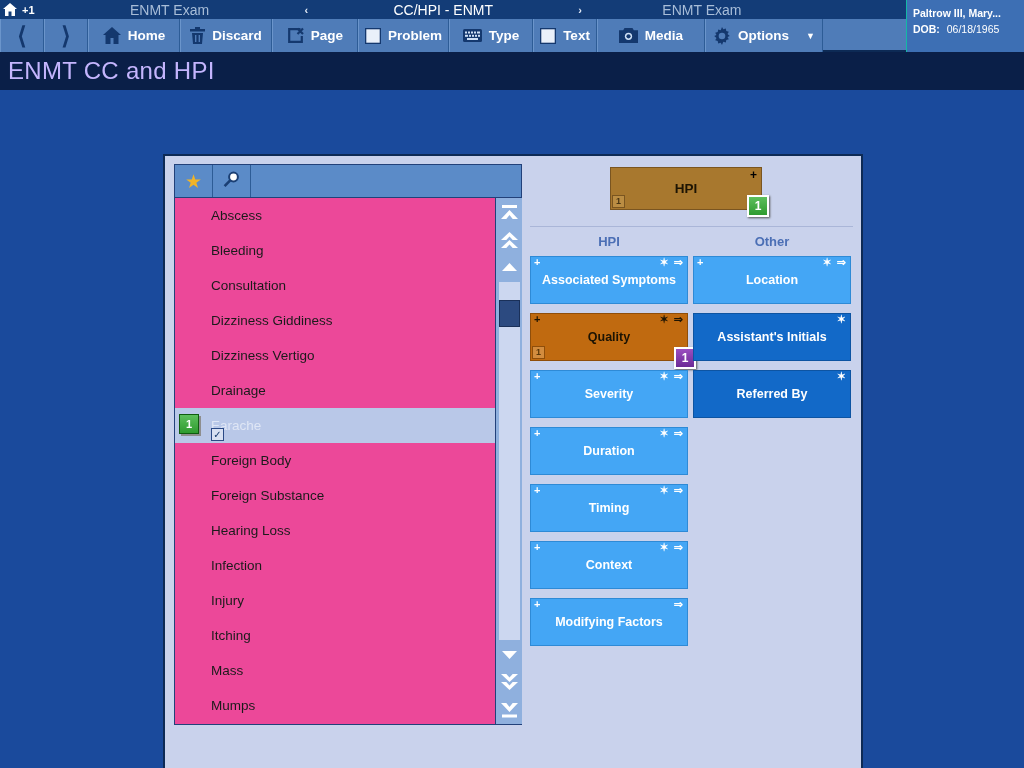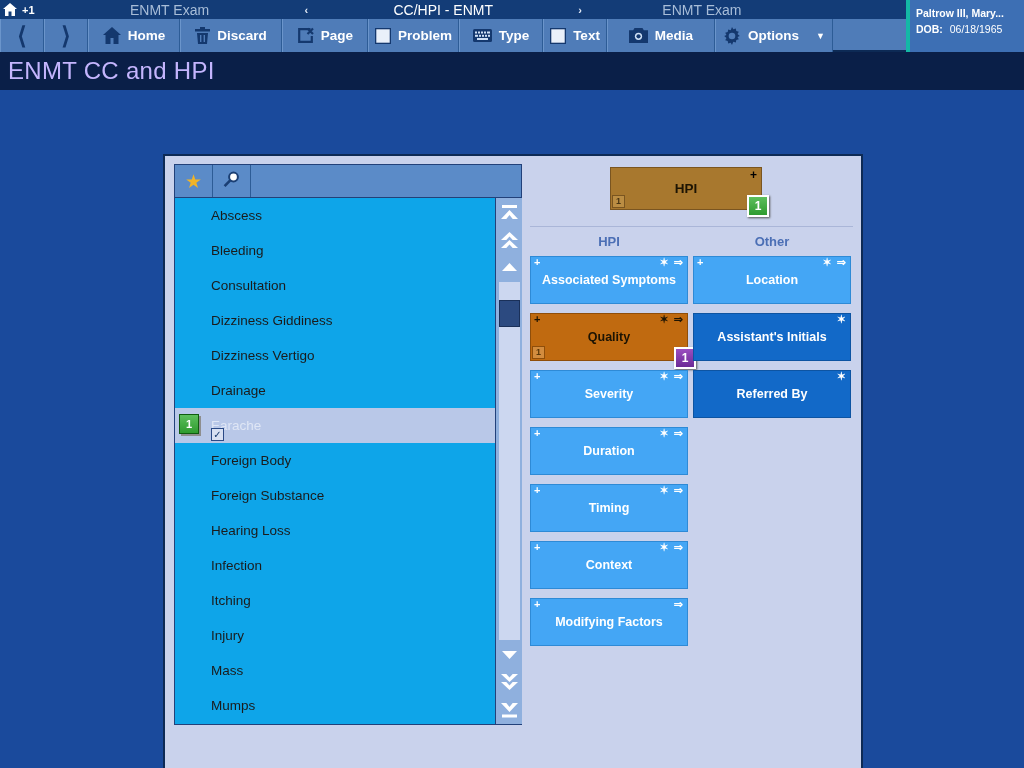--- a/index.html
+++ b/index.html
@@ -46,21 +46,21 @@
     padding: 12px 8px;
     height: 33px;
   }
   .tbtn.narrow { width: 44px; padding: 0; }
   .tbtn .ico { display: flex; align-items: center; justify-content: center; }
   .arrowglyph { color: #14386e; font-size: 24px; font-weight: bold; line-height: 1; }
 
   .patientbox {
     position: absolute; right: 0; top: 0; width: 118px; height: 52px;
     background: #3d6fb4;
-    border-left: 4px solid #14b8a6;
+    border-left: 1px solid #14b8a6;
     color: #ffffff; font-size: 10.5px; font-weight: bold;
     padding: 5px 6px 0 6px;
     line-height: 1.55;
   }
 
   
   .pagetitle {
     position: absolute; top: 52px; left: 0; width: 1024px; height: 38px;
     background: #0a1f48;
     display: flex; align-items: center;
@@ -113,21 +113,21 @@
   }
   .hdr-btn {
     width: 38px; display: flex; align-items: center; justify-content: center;
     border-right: 1px solid #2d5c96; cursor: pointer;
   }
   .hdr-field { flex: 1; }
   .star { color: #f0b429; font-size: 19px; line-height: 1; }
 
   .listbody {
     position: absolute; top: 33px; left: 0; right: 0; bottom: 0;
-    background: #0ea5e9; overflow: hidden;
+    background: #ec4899; overflow: hidden;
   }
   .litem {
     height: 35px; display: flex; align-items: center;
     padding-left: 36px; position: relative;
     color: #1b1b1b; font-size: 13.5px; font-weight: 300;
     cursor: pointer;
   }
   .litem.selected { background: #b9c8e8; color: #dfe6f5; }
   .badge-green {
     position: absolute; left: 4px; top: 6px;
@@ -258,21 +258,21 @@
 
   <div class="tbtn" style="width:92px">
     <span class="ico">
       <svg width="18" height="17" viewBox="0 0 18 17">
           <path fill="#14386e" d="M9 0L0 8h2.5v9h5v-6h3v6h5V8H18z"></path>
         </svg>
     </span>
     <span>Home</span>
   </div>
 
-  <div class="tbtn" style="width:102px">
+  <div class="tbtn" style="width:92px">
     <span class="ico">
       <svg width="15" height="17" viewBox="0 0 15 17">
           <rect x="0" y="2" width="15" height="2.5" fill="#14386e"></rect>
           <rect x="5" y="0" width="5" height="2" fill="#14386e"></rect>
           <path fill="#14386e" d="M2 6h11l-1 11H3z"></path>
           <rect x="5" y="8" width="1.4" height="7" fill="#4f7cb8"></rect>
           <rect x="8.6" y="8" width="1.4" height="7" fill="#4f7cb8"></rect>
         </svg>
     </span>
     <span>Discard</span>
@@ -413,24 +413,24 @@
         <div class="litem">
             <span>Foreign Substance</span>
           </div>
         <div class="litem">
             <span>Hearing Loss</span>
           </div>
         <div class="litem">
             <span>Infection</span>
           </div>
         <div class="litem">
+            <span>Injury</span>
+          </div>
+        <div class="litem">
             <span>Itching</span>
-          </div>
-        <div class="litem">
-            <span>Injury</span>
           </div>
         <div class="litem">
             <span>Mass</span>
           </div>
         <div class="litem">
             <span>Mumps</span>
           </div>
       </div>
 
       <div class="scroll">

